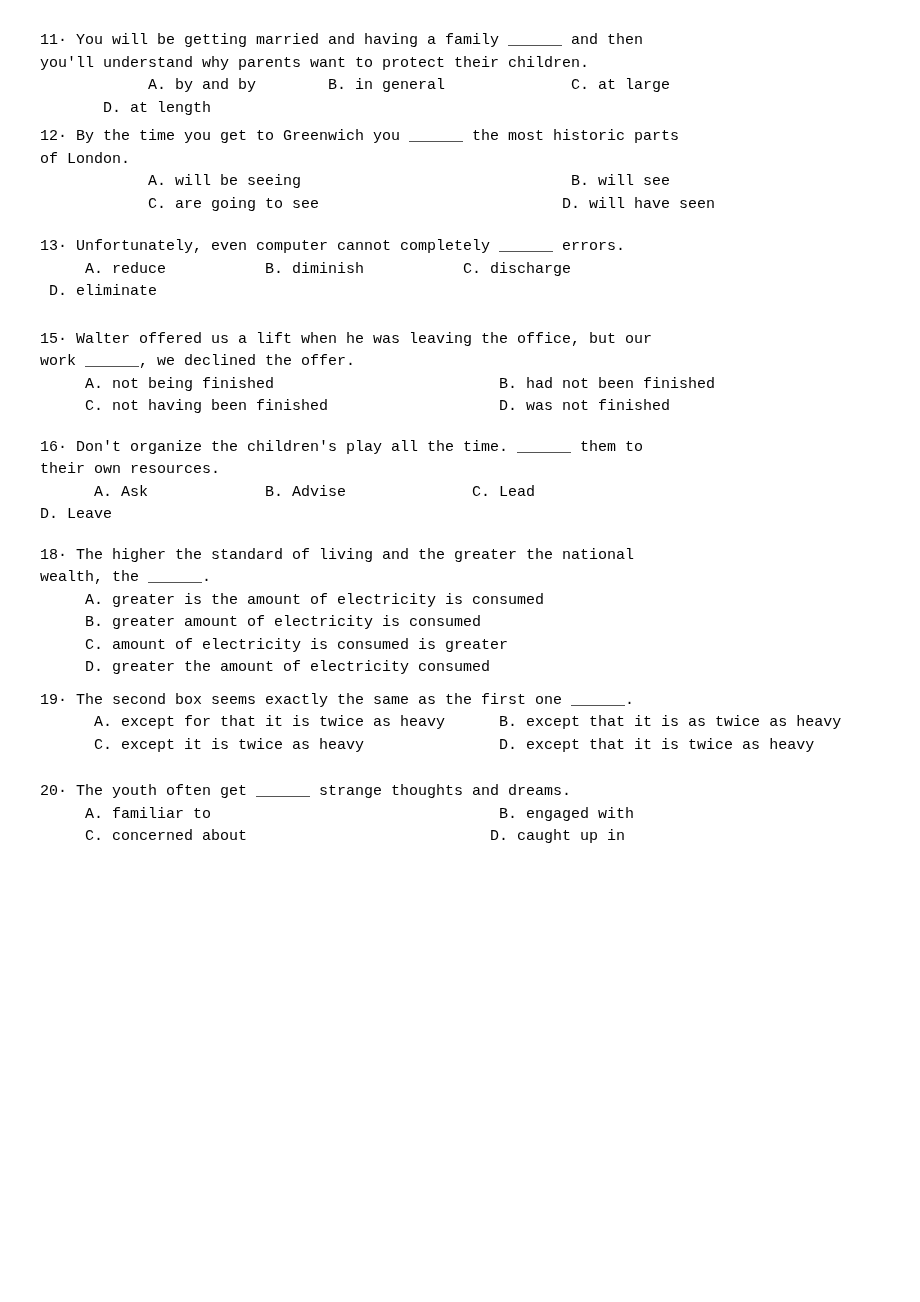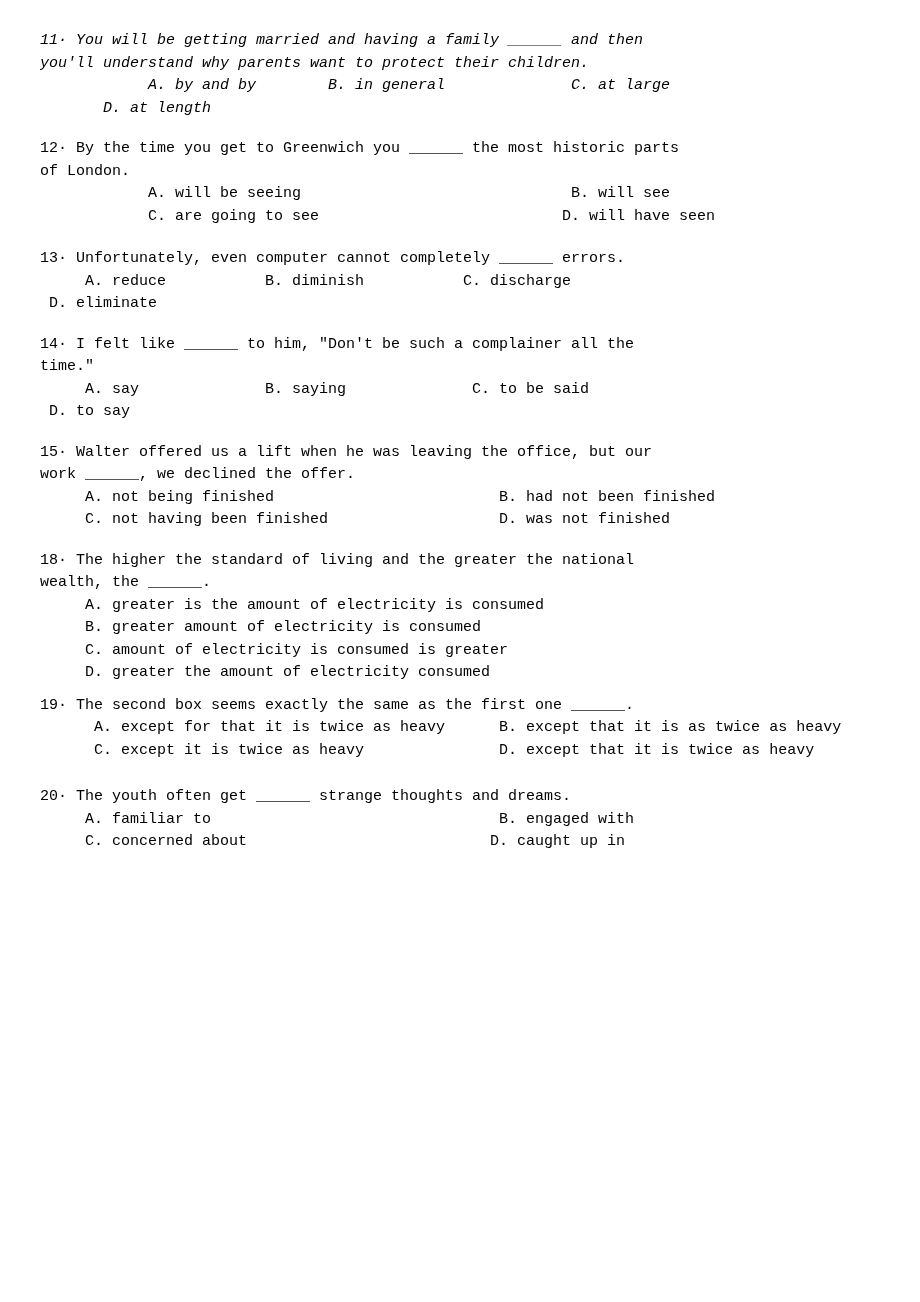--- a/index.html
+++ b/index.html
@@ -15,48 +15,48 @@
       color: #000000;
       padding: 30px 40px;
       width: 920px;
       min-height: 1302px;
     }
   </style>
 </head>
 <body>
 
 <div id="content">
-    <div style="margin-bottom: 18px; font-style: italic;">
+    <div style="margin-bottom: 6px;">
       <pre style="font-family: &quot;Courier New&quot;, monospace; font-size: 15px; line-height: 1.5; white-space: pre-wrap; overflow-wrap: break-word; margin: 0px;">11· You will be getting married and having a family ______ and then
 you'll understand why parents want to protect their children.
             A. by and by        B. in general              C. at large
        D. at length</pre>
     </div>
     <div style="margin-bottom: 20px;">
       <pre style="font-family: &quot;Courier New&quot;, monospace; font-size: 15px; line-height: 1.5; white-space: pre-wrap; overflow-wrap: break-word; margin: 0px;">12· By the time you get to Greenwich you ______ the most historic parts
 of London.
             A. will be seeing                              B. will see
             C. are going to see                           D. will have seen</pre>
     </div>
-    <div style="margin-bottom: 18px;">
+    <div style="margin-bottom: 25px;">
       <pre style="font-family: &quot;Courier New&quot;, monospace; font-size: 15px; line-height: 1.5; white-space: pre-wrap; overflow-wrap: break-word; margin: 0px;">13· Unfortunately, even computer cannot completely ______ errors.
      A. reduce           B. diminish           C. discharge
  D. eliminate</pre>
-    </div>
-    <div style="margin-bottom: 18px;">
-      <pre style="font-family: &quot;Courier New&quot;, monospace; font-size: 15px; line-height: 1.5; white-space: pre-wrap; overflow-wrap: break-word; margin: 0px;">14· I felt like ______ to him, "Don't be such a complainer all the
-time."
-     A. say              B. saying              C. to be said
- D. to say</pre>
     </div>
     <div style="margin-bottom: 18px;">
       <pre style="font-family: &quot;Courier New&quot;, monospace; font-size: 15px; line-height: 1.5; white-space: pre-wrap; overflow-wrap: break-word; margin: 0px;">15· Walter offered us a lift when he was leaving the office, but our
 work ______, we declined the offer.
      A. not being finished                         B. had not been finished
      C. not having been finished                   D. was not finished</pre>
+    </div>
+    <div style="margin-bottom: 18px;">
+      <pre style="font-family: &quot;Courier New&quot;, monospace; font-size: 15px; line-height: 1.5; white-space: pre-wrap; overflow-wrap: break-word; margin: 0px;">16· Don't organize the children's play all the time. ______ them to
+their own resources.
+      A. Ask             B. Advise              C. Lead
+D. Leave</pre>
     </div>
     <div style="margin-bottom: 10px;">
       <pre style="font-family: &quot;Courier New&quot;, monospace; font-size: 15px; line-height: 1.5; white-space: pre-wrap; overflow-wrap: break-word; margin: 0px;">18· The higher the standard of living and the greater the national
 wealth, the ______.
      A. greater is the amount of electricity is consumed
      B. greater amount of electricity is consumed
      C. amount of electricity is consumed is greater
      D. greater the amount of electricity consumed</pre>
     </div>
     <div style="margin-bottom: 24px;">

